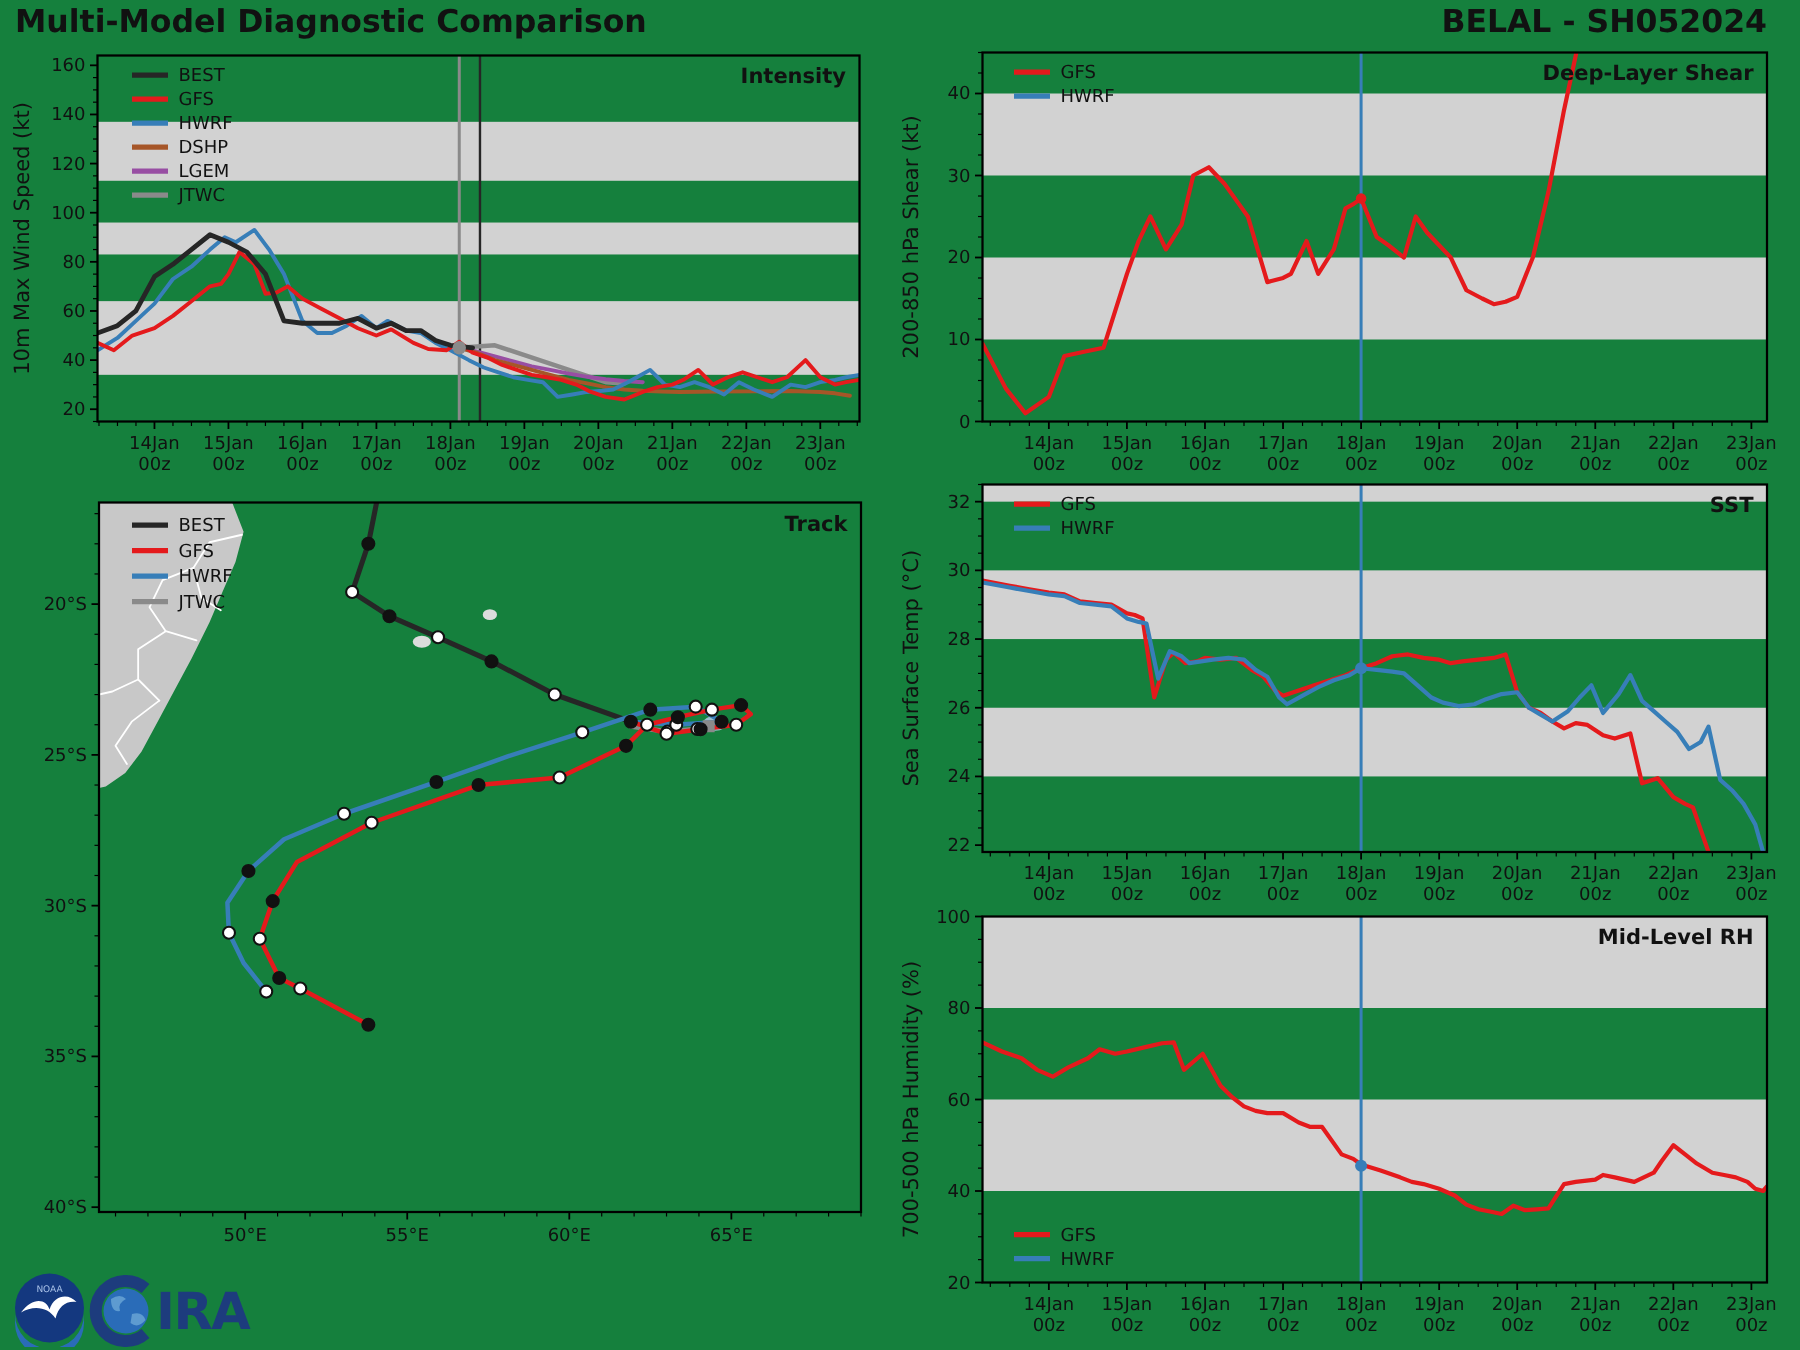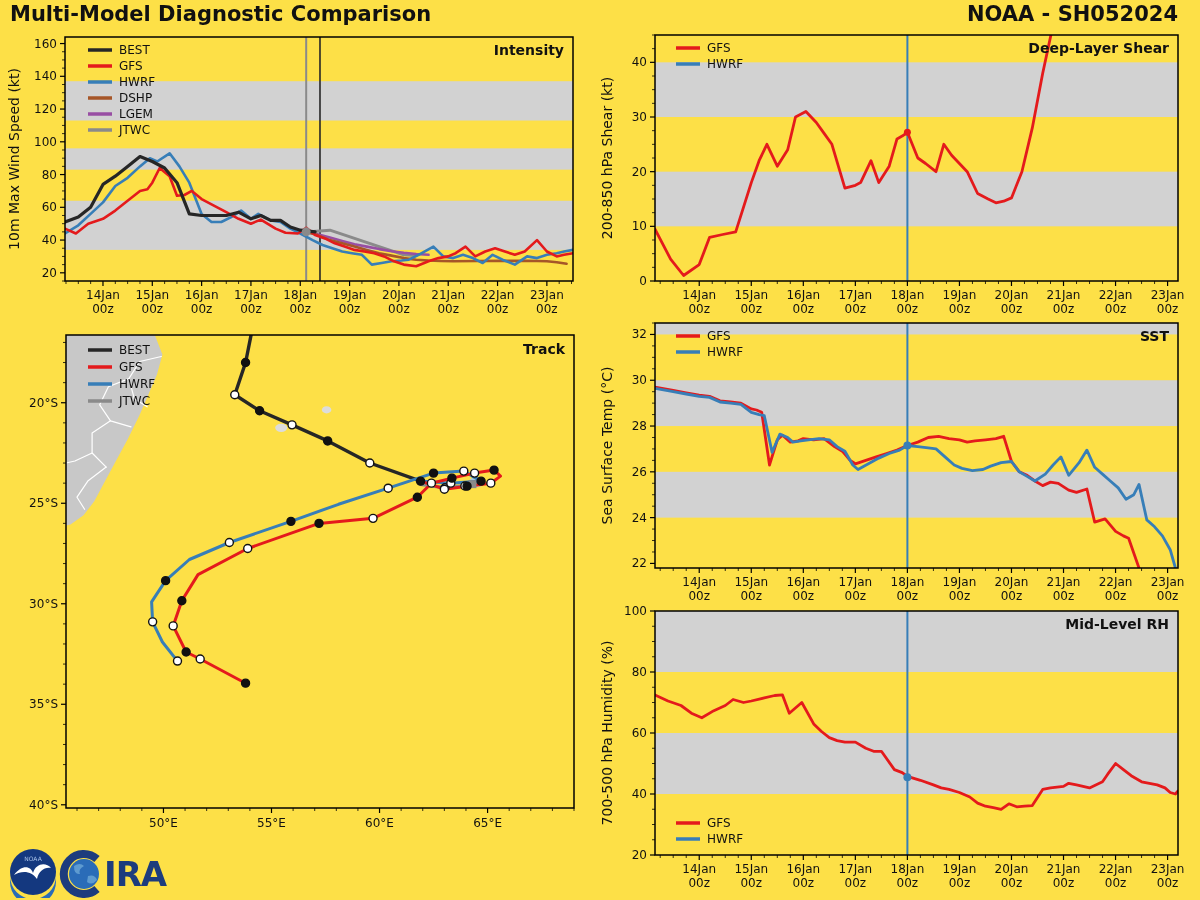--- a/index.html
+++ b/index.html
@@ -1,29 +1,29 @@
 <!DOCTYPE html>
 <html><head>
 <meta charset="utf-8">
 <style>
   html,body{margin:0;padding:0;background:#ffffff;}
-  #app{position:relative;width:1200px;height:900px;background:#fde047;overflow:hidden;
+  #app{position:relative;width:1200px;height:900px;background:#15803d;overflow:hidden;
        font-family:"DejaVu Sans","Liberation Sans",sans-serif;}
   .page-title{position:absolute;left:10px;top:2px;font-size:21px;font-weight:bold;color:#111;}
   .storm-title{position:absolute;right:22px;top:2px;font-size:21px;font-weight:bold;color:#111;}
   svg text{font-family:"DejaVu Sans","Liberation Sans",sans-serif;}
   #chart-svg{position:absolute;left:0;top:0;}
   .logo-bar{position:absolute;left:8px;top:846px;width:200px;height:52px;text-align:right;}
 </style>
 </head>
 <body>
 
 <div id="app">
   <div class="page-title">Multi-Model Diagnostic Comparison</div>
-  <div class="storm-title">NOAA - SH052024</div>
+  <div class="storm-title">BELAL - SH052024</div>
 
   <svg id="chart-svg" width="1200" height="900">
       <g>
         <rect x="65" y="200.75838926174498" width="508" height="49.12751677852347" fill="#d2d2d2"></rect>
         <rect x="65" y="148.3557046979866" width="508" height="21.288590604026837" fill="#d2d2d2"></rect>
         <rect x="65" y="81.21476510067114" width="508" height="39.30201342281879" fill="#d2d2d2"></rect>
         <clipPath id="clip-intensity">
           <rect x="65" y="37" width="508" height="244"></rect>
         </clipPath>
         <line x1="306.1766990291262" y1="37" x2="306.1766990291262" y2="281" stroke="#8a8a8a" stroke-width="2"></line>

